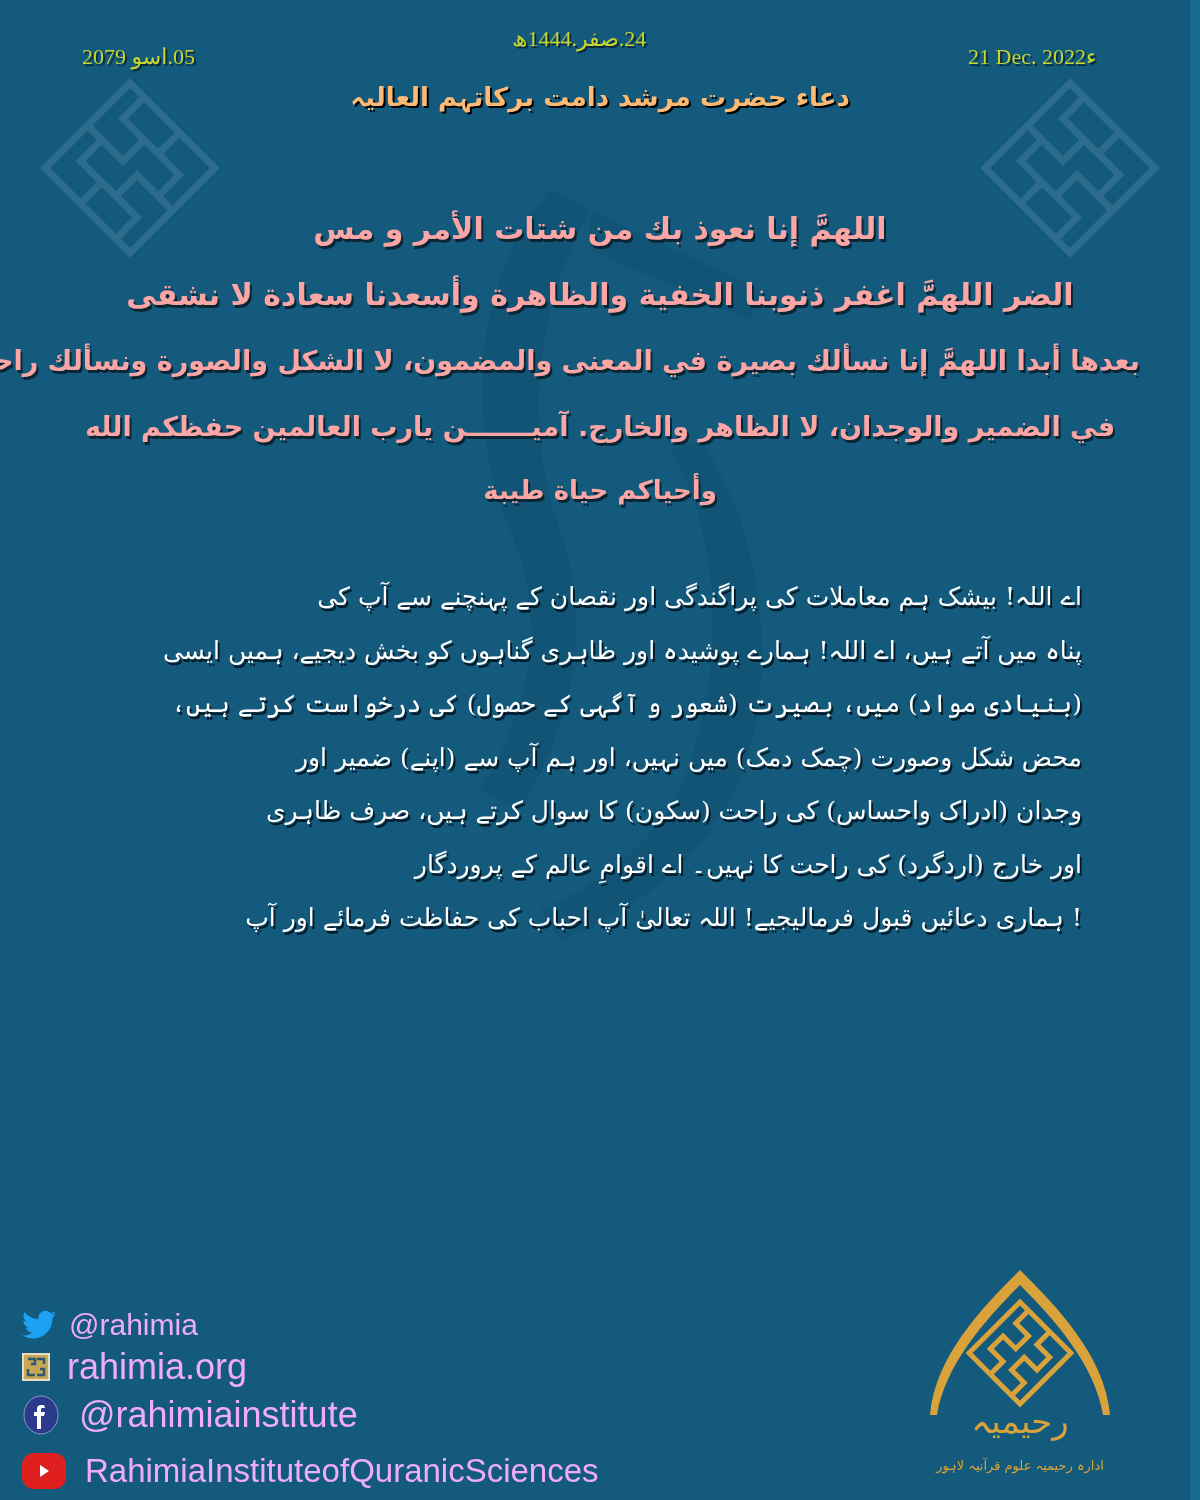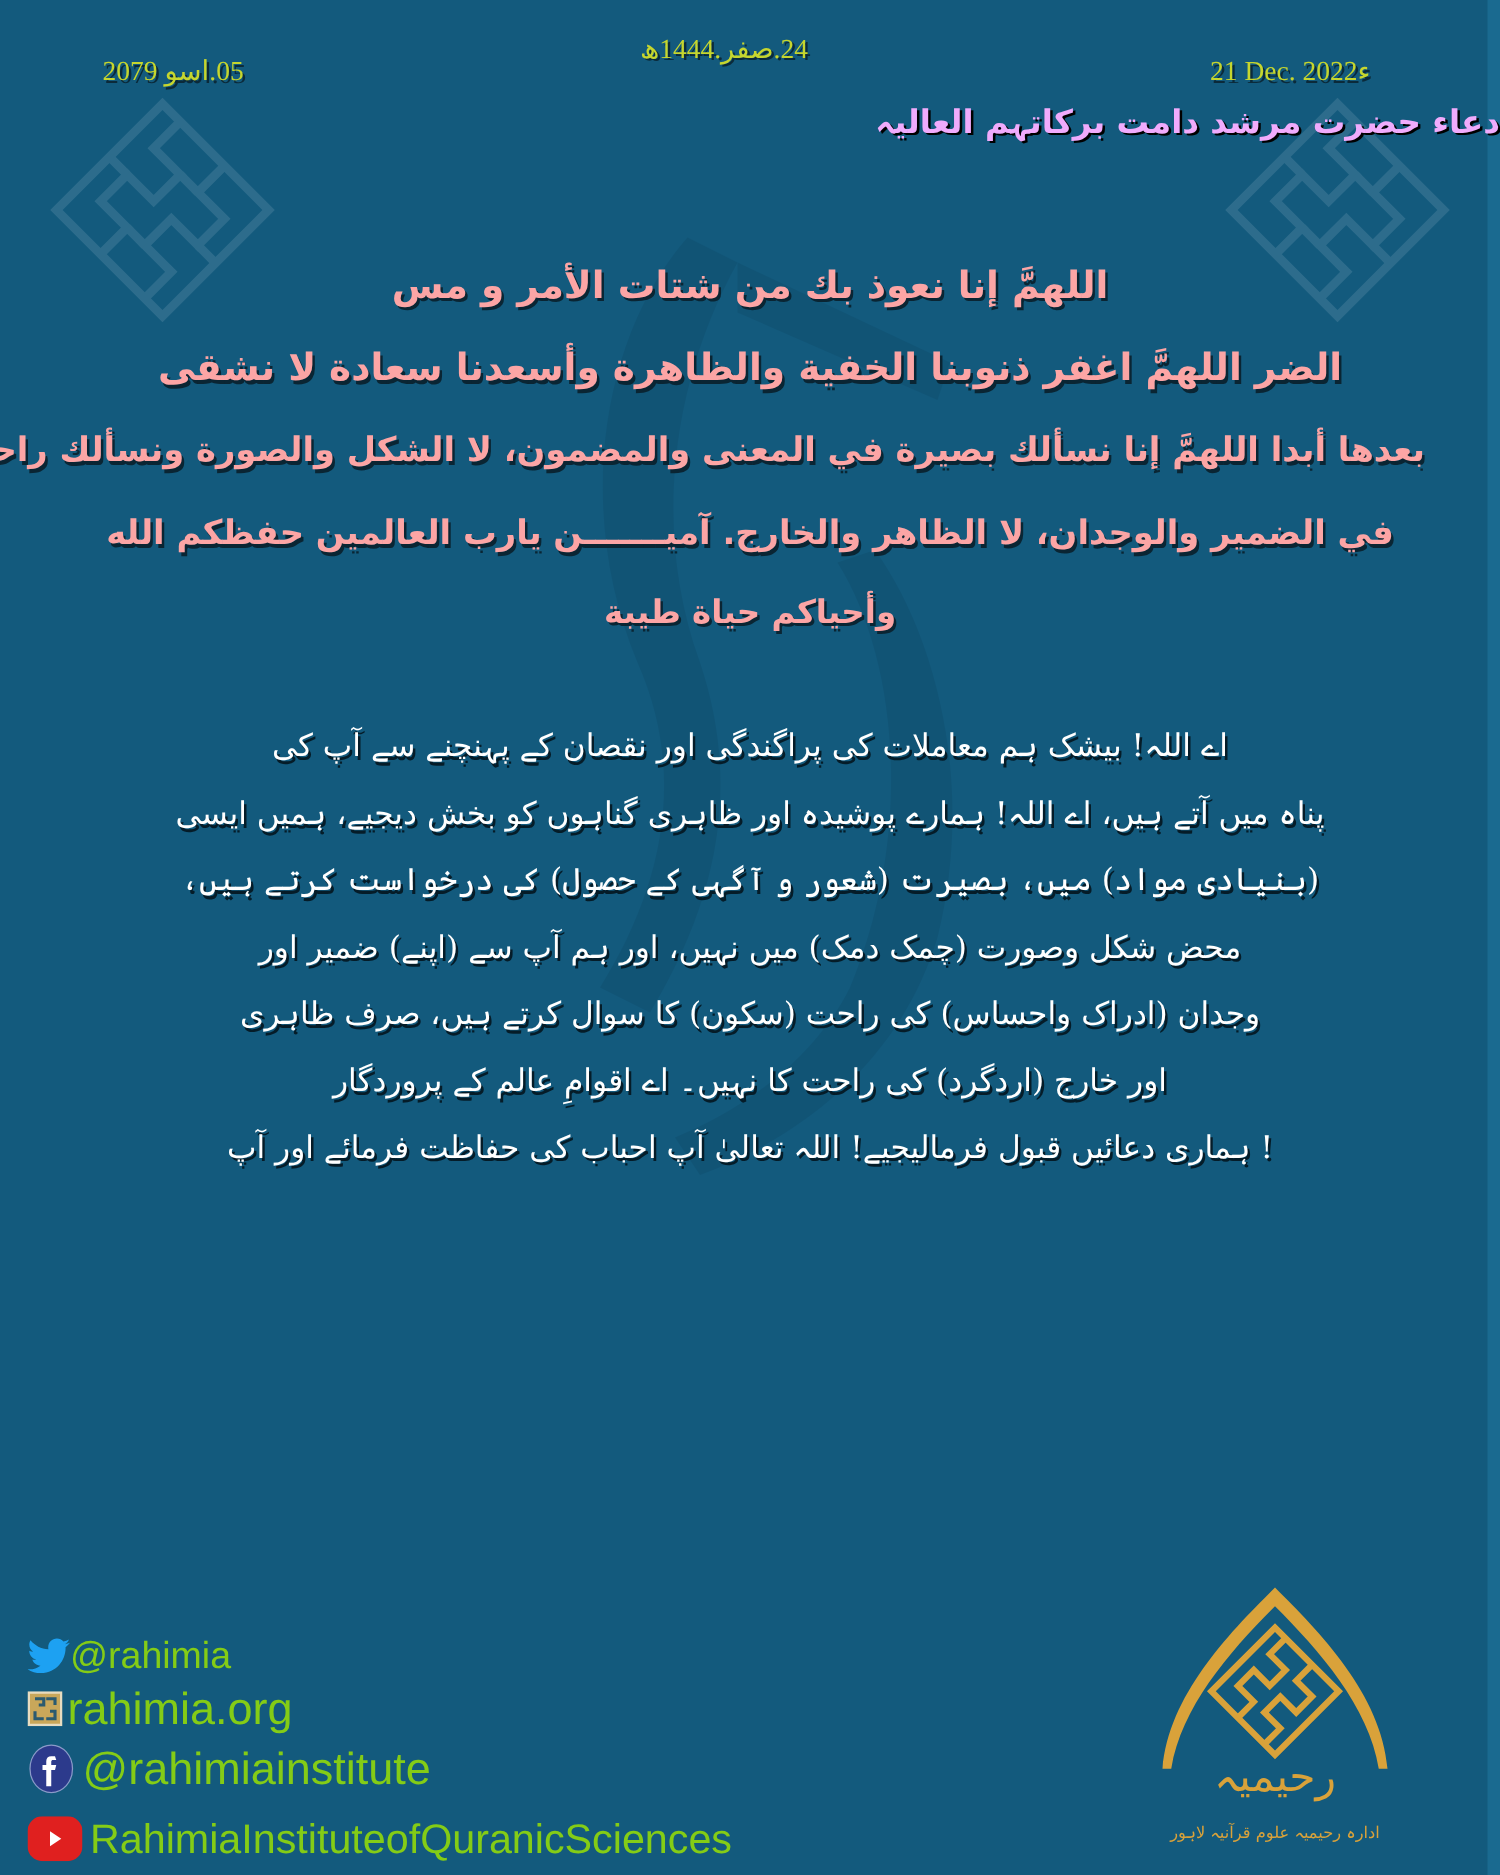--- a/index.html
+++ b/index.html
@@ -19,41 +19,41 @@
     }
     .ornament {
       position: absolute; width: 180px; height: 180px; opacity: 0.35;
     }
     .date {
       position: absolute; color: #c6d62e;
       font-family: "Liberation Serif", serif; font-size: 22px;
       text-shadow: 2px 2px 0 #0b2a3a;
     }
     .title {
-      position: absolute; top: 82px; left: 0; width: 1200px; text-align: right;
-      color: #f0abfc; font-size: 26px; font-weight: bold; direction: rtl;
+      position: absolute; top: 82px; left: 0; width: 1200px; text-align: center;
+      color: #fdba74; font-size: 26px; font-weight: bold; direction: rtl;
       text-shadow: 2px 2px 0 #000000;
     }
     .arabic {
       position: absolute; top: 196px; left: 60px; width: 1080px; text-align: center;
       direction: rtl; color: #fca5a5; font-weight: bold;
       text-shadow: 2px 3px 0 #0a2533;
     }
     .arabic .line { display: block; white-space: nowrap; }
     .arabic .l1, .arabic .l2 { font-size: 30px; line-height: 66px; }
     .arabic .l3, .arabic .l4 { font-size: 27px; line-height: 66px; }
     .arabic .l5 { font-size: 26px; line-height: 60px; text-align: center; }
     .urdu {
-      position: absolute; top: 570px; left: 130px; width: 940px; text-align: center;
+      position: absolute; top: 570px; left: 142px; width: 940px; 
       direction: rtl; color: #ffffff; font-size: 25px;
       font-family: "DejaVu Serif", serif;
       text-shadow: 2px 3px 0 #051c28;
     }
     .urdu .line { display: block; white-space: nowrap; line-height: 53.5px; }
-    .social { position: absolute; left: 22px; color: #84cc16; font-family: "Liberation Sans", sans-serif; display: flex; align-items: center; }
+    .social { position: absolute; left: 22px; color: #f0abfc; font-family: "Liberation Sans", sans-serif; display: flex; align-items: center; gap: 13px; }
     .social .label { white-space: nowrap; }
     .logo { position: absolute; left: 915px; top: 1265px; width: 210px; height: 225px; }
   </style>
 </head>
 <body>
 
 <div class="right-strip"></div>
 
 <svg class="watermark-letter" viewBox="0 0 380 800">
   <path d="M130 40 C 60 120, 40 260, 90 380 C 130 470, 110 560, 60 640 L 100 660 C 160 560, 170 470, 140 380 C 100 270, 120 150, 170 60 Z" fill="#0a3a55"></path>

